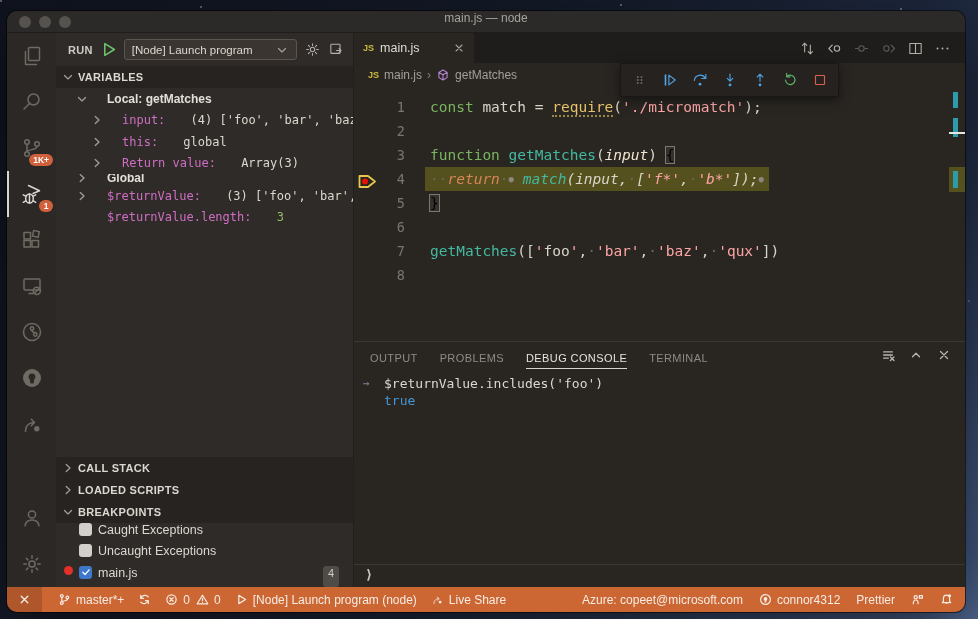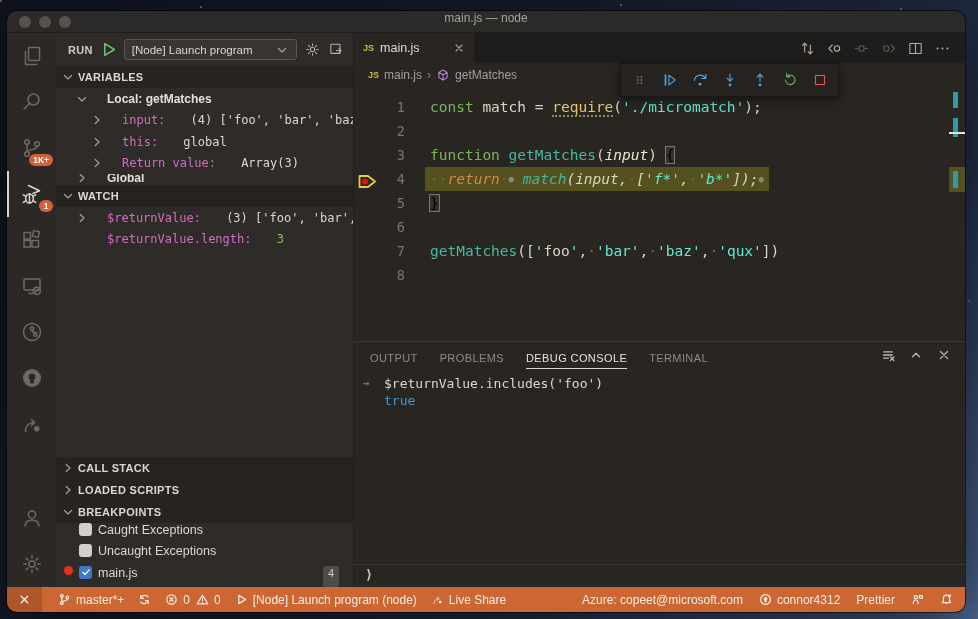--- a/index.html
+++ b/index.html
@@ -93,21 +93,21 @@
   .code-lines { position:absolute; left:0; top:8px; right:18px; }
   .code-line { height:24px; line-height:24px; position:relative; white-space:pre; }
   .line-num { position:absolute; left:0; width:51px; text-align:right; color:#7b756c; font-size:13.5px; }
   .gutter-bp { position:absolute; left:4px; top:5px; }
   .line-text { position:absolute; left:76px; }
   .code-line.hl .line-text { background:#55511e; box-shadow:-5px 0 0 #55511e, 5px 0 0 #55511e;font-style:italic; }
   .tk-kw { color:#79b55f; }
   .tk-pl { color:#d9d4c8; }
   .tk-fn { color:#43b9a0; }
   .tk-fnY { color:#e6c26a; border-bottom:2px dotted #9a8a4a; }
-  .tk-str { color:#5eead4; }
+  .tk-str { color:#fca5a5; }
   .tk-ret { color:#d8835a; }
   .tk-param { color:#efe5cf; font-style:italic; }
   .tk-ws { color:#6d675e; }
   .tk-idot { color:#8c867c; font-size:9px; vertical-align:2px; }
   .tk-bracket { outline:1px solid #7d766a; background:rgba(255,255,255,.05); }
 
   .ruler { position:absolute; top:0; right:0; width:16px; height:100%; }
   .ruler .mark { position:absolute; left:4px; width:5px; background:#2e9bab; }
   .ruler .hline { position:absolute; left:0; width:100%; height:2px; background:#e8e6e2; }
   .ruler .band { position:absolute; left:0; width:100%; background:#55511e; }
@@ -340,28 +340,20 @@
           <div class="tree-row clipped" style="padding-left: 19px;">
             <span class="chev" style="display: flex;">
               <svg viewBox="0 0 16 16" fill="none" stroke="currentColor" stroke-width="1.5" stroke-linecap="round" stroke-linejoin="round">
                 <path d="M6 4 L10.3 8 L6 12"></path>
               </svg>
             </span>
             <span class="bold-name">Global</span>
           </div>
         </div>
 
-      <div class="section-header">
-        <span class="chev">
-            <svg viewBox="0 0 16 16" fill="none" stroke="currentColor" stroke-width="1.5" stroke-linecap="round" stroke-linejoin="round">
-              <path d="M4 6.2 L8 10.2 L12 6.2"></path>
-            </svg>
-          </span>
-        <span>WATCH</span>
-      </div>
       <div id="watch-rows">
           <div class="tree-row" style="padding-left: 19px;">
             <span class="chev" style="display: flex;">
               <svg viewBox="0 0 16 16" fill="none" stroke="currentColor" stroke-width="1.5" stroke-linecap="round" stroke-linejoin="round">
                 <path d="M6 4 L10.3 8 L6 12"></path>
               </svg>
             </span>
             <span class="var-name">$returnValue:</span>
             <span class="val ">&nbsp;(3) ['foo', 'bar', 'baz']</span>
           </div>

